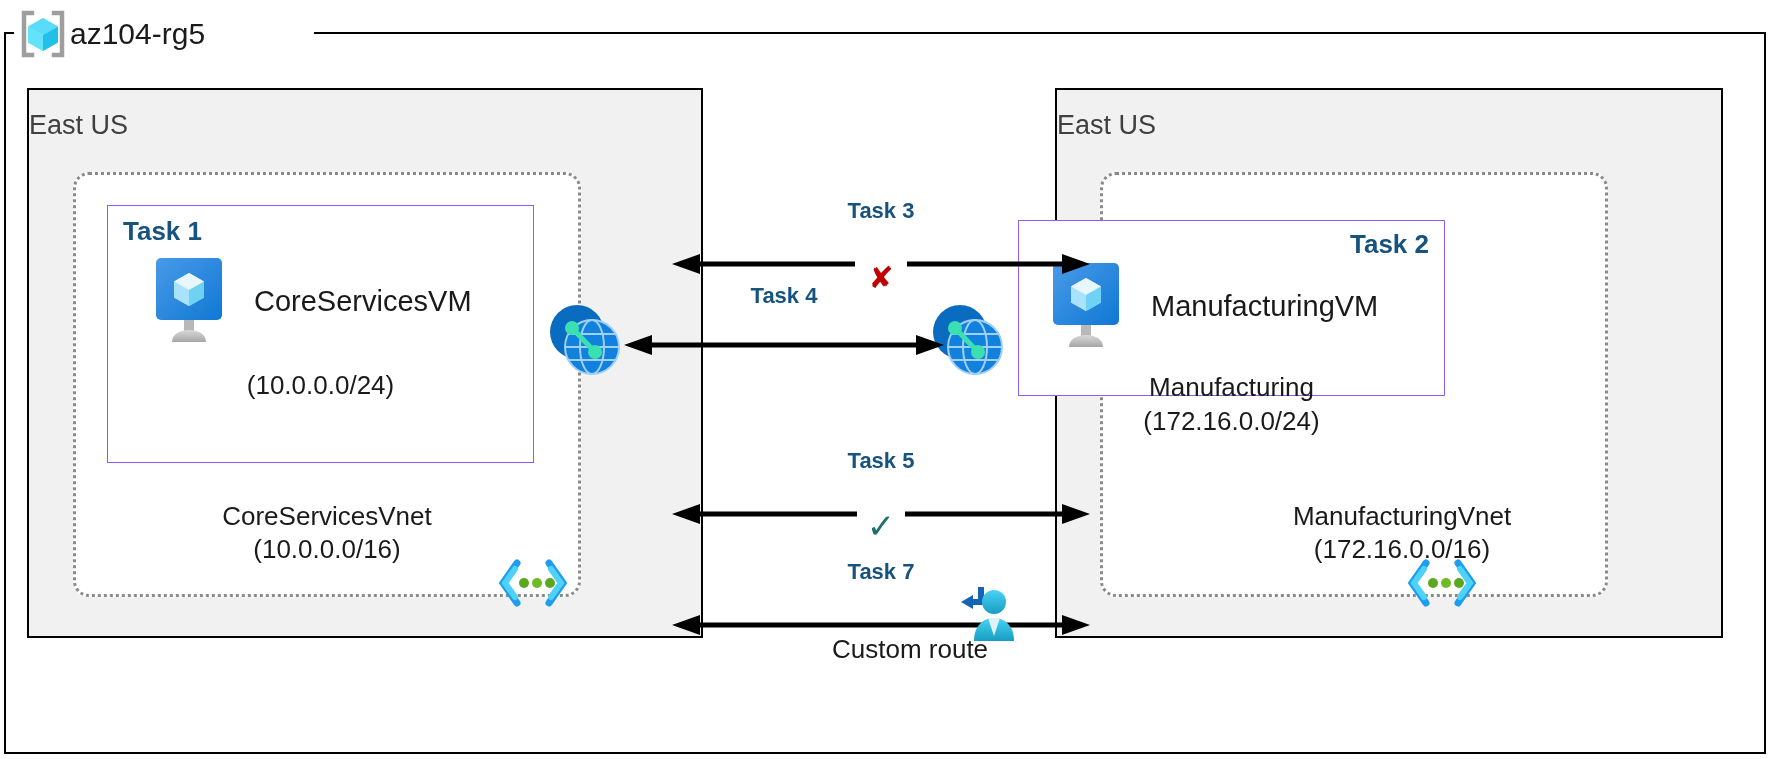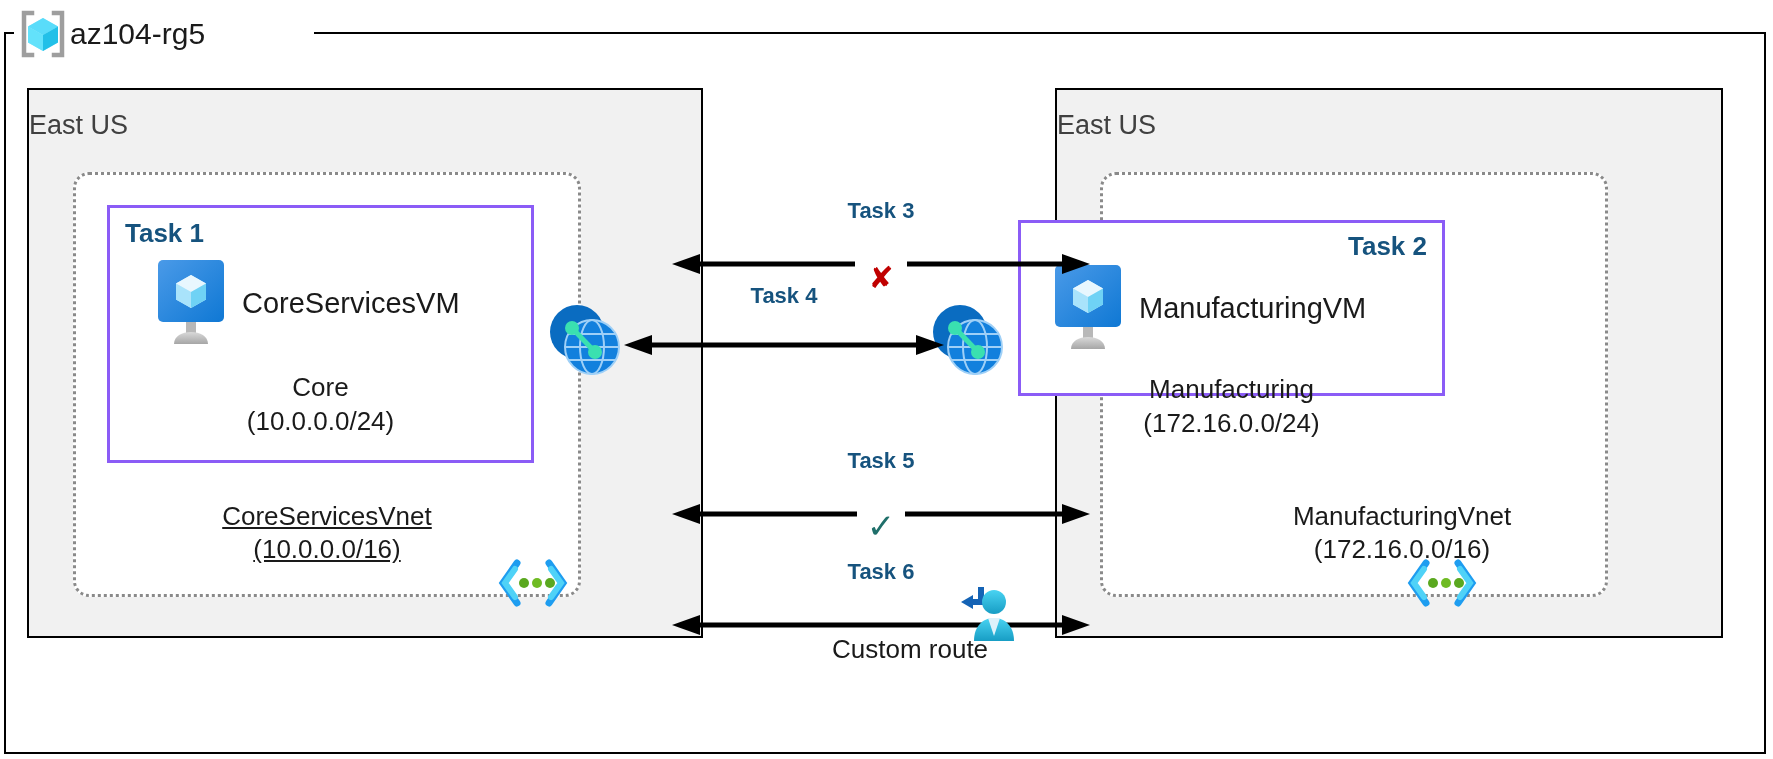--- a/index.html
+++ b/index.html
@@ -50,35 +50,35 @@
   .vnet-right{left:1100px;top:172px;width:508px;height:425px;}
   .vnet-label{
     position:absolute;left:0;right:0;text-align:center;
     font-size:26px;line-height:1.28;color:#1a1a1a;
   }
   .vnet-label-left{top:500px;}
   .vnet-label-right{top:500px;}
 
   
   .subnet{
-    position:absolute;border:3px solid #8b5cf6;background:#ffffff;
+    position:absolute;border:1px solid #8b5cf6;background:#ffffff;
     box-sizing:border-box;
   }
   .subnet-left{left:107px;top:205px;width:427px;height:258px;}
   .subnet-right{left:1018px;top:220px;width:427px;height:176px;}
 
   .task-tag{
     position:absolute;font-size:26px;font-weight:bold;color:#16537e;
     white-space:nowrap;
   }
   .task-tag-l{left:15px;top:10px;}
   .task-tag-r{right:15px;top:8px;}
 
   .vm-row{
-    position:absolute;display:flex;align-items:center;gap:12px;
+    position:absolute;display:flex;align-items:center;gap:26px;
   }
   .vm-row-l{left:42px;top:52px;}
   .vm-row-r{left:28px;top:42px;}
   .vm-name{font-size:29px;color:#1a1a1a;white-space:nowrap;}
   .vm-icon{width:78px;height:86px;display:block;}
 
   .subnet-label{
     position:absolute;left:0;right:0;text-align:center;
     font-size:26px;line-height:1.3;color:#1a1a1a;
   }
@@ -162,26 +162,25 @@
           <polygon points="39,15 54,23.5 39,32 24,23.5" fill="#e8f7fe"></polygon>
           <polygon points="39,32 54,23.5 54,39.5 39,48" fill="#6fd2f5"></polygon>
           <polygon points="39,32 24,23.5 24,39.5 39,48" fill="#a9e3fb"></polygon>
           <rect x="34" y="62" width="10" height="12" fill="#b8b8b8"></rect>
           <path d="M22 84 C22 76 30 72 39 72 C48 72 56 76 56 84 Z" fill="url(#vmg2)"></path>
         </svg>
       </span>
       <span class="vm-name">CoreServicesVM</span>
     </div>
     <div class="subnet-label subnet-label-l">
-      <div>Core</div>
       <div>(10.0.0.0/24)</div>
     </div>
   </div>
 
-  <div class="vnet-label vnet-label-left" style="left:73px;width:508px;text-decoration:underline;">
+  <div class="vnet-label vnet-label-left" style="left:73px;width:508px;">
     <div>CoreServicesVnet</div>
     <div>(10.0.0.0/16)</div>
   </div>
 
   <span class="subnet-glyph subnet-glyph-l">
     <svg viewBox="0 0 72 52" xmlns="http://www.w3.org/2000/svg">
       <path d="M20 6 L6 26 L20 46" fill="none" stroke="#1e9df0" stroke-width="7" stroke-linecap="round"></path>
       <path d="M18 12 L8 26 L18 40" fill="none" stroke="#4fd2f7" stroke-width="6" stroke-linecap="round"></path>
       <path d="M52 6 L66 26 L52 46" fill="none" stroke="#1e9df0" stroke-width="7" stroke-linecap="round"></path>
       <path d="M54 12 L64 26 L54 40" fill="none" stroke="#4fd2f7" stroke-width="6" stroke-linecap="round"></path>
@@ -295,21 +294,21 @@
     <svg class="arrow-svg" width="418" height="26" viewBox="0 0 418 26" style="top:-13px;">
       <line x1="26" y1="13" x2="185" y2="13" stroke="#000" stroke-width="5"></line>
       <line x1="233" y1="13" x2="392" y2="13" stroke="#000" stroke-width="5"></line>
       <polygon points="0,13 28,3 28,23" fill="#000"></polygon>
       <polygon points="418,13 390,3 390,23" fill="#000"></polygon>
     </svg>
     <div class="mid-mark mark-check" style="top:-8px;">✓</div>
   </div>
 
   <div class="task-row" style="left:672px;top:625px;width:418px;">
-    <div class="task-label" style="top:-66px;">Task 6</div>
+    <div class="task-label" style="top:-66px;">Task 7</div>
     <svg class="arrow-svg" width="418" height="26" viewBox="0 0 418 26" style="top:-13px;">
       <line x1="26" y1="13" x2="392" y2="13" stroke="#000" stroke-width="5"></line>
       <polygon points="0,13 28,3 28,23" fill="#000"></polygon>
       <polygon points="418,13 390,3 390,23" fill="#000"></polygon>
     </svg>
     <div class="task-sub" style="top:9px;left:160px;transform:none;">Custom route</div>
     <span class="route-person" style="left:285px;top:-41px;">
       <svg viewBox="0 0 62 62" xmlns="http://www.w3.org/2000/svg">
         <defs>
           <linearGradient id="pg" x1="0" y1="0" x2="0" y2="1">

